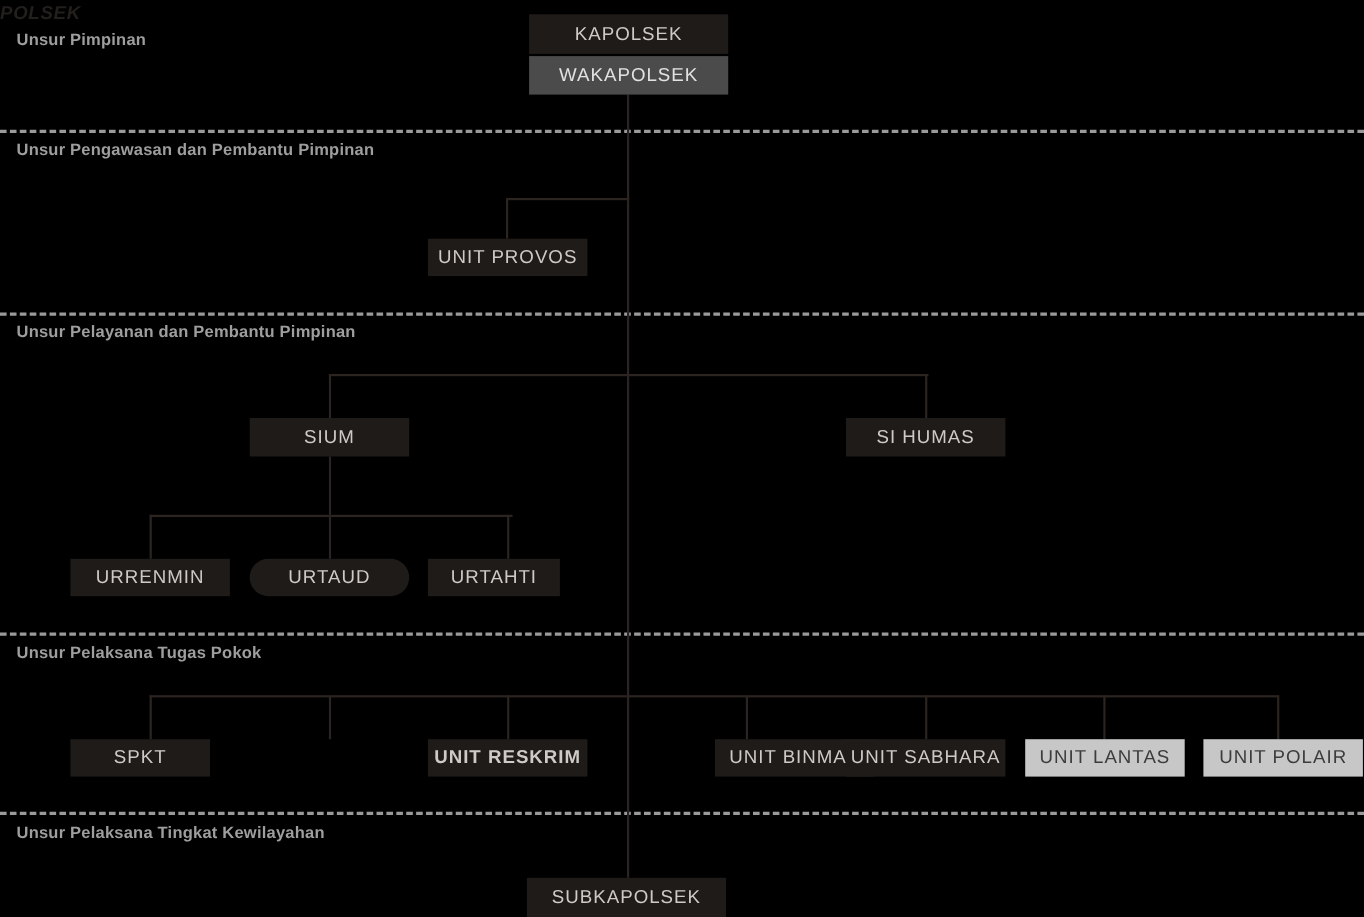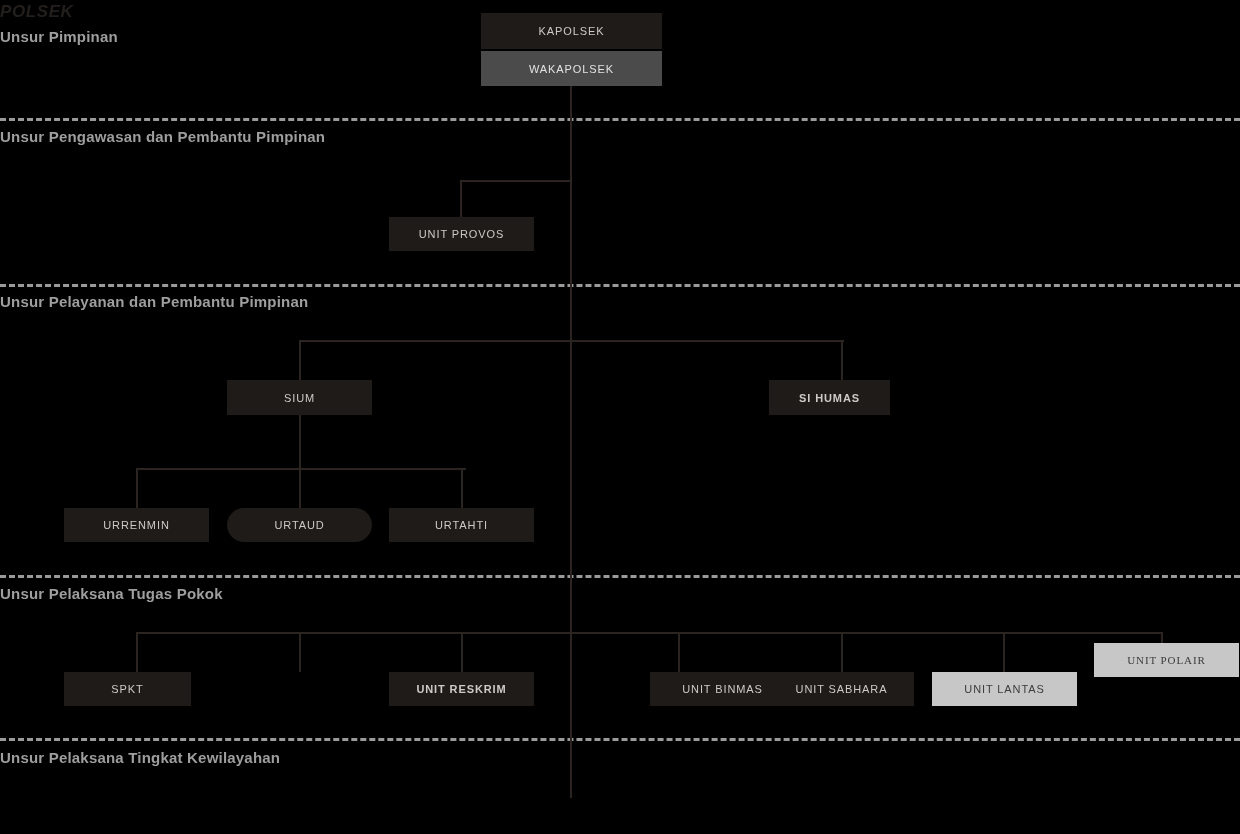--- a/index.html
+++ b/index.html
@@ -29,20 +29,21 @@
 
   
   .section-label {
     position: absolute;
     left: 0;
     color: #9e9e9e;
     font-size: 15px;
     font-weight: bold;
     letter-spacing: 0.2px;
     white-space: nowrap;
+    padding-left: 15px;
   }
   .title-label {
     position: absolute;
     left: 0;
     color: #231f1d;
     font-size: 17px;
     font-weight: bold;
     letter-spacing: 0.6px;
     white-space: nowrap;
   }
@@ -64,21 +65,21 @@
     background: #2b2421;
   }
 
   
   .node {
     position: absolute;
     display: flex;
     align-items: center;
     justify-content: center;
     box-sizing: border-box;
-    font-size: 11px;
+    font-size: 17px;
     letter-spacing: 0.9px;
     white-space: nowrap;
     text-align: right;
   }
   .node.dark {
     background: #1e1b19;
     color: #cfcac6;
   }
   .node.mid {
     background: #4b4b4b;
@@ -133,35 +134,36 @@
   <div class="line-v" style="left:1161px; top:632px; height:40px;"></div>
 
   <div class="node dark" style="left:481px; top:13px;  width:181px; height:36px;">KAPOLSEK</div>
 
   <div class="node mid" style="left:481px; top:51px;  width:181px; height:35px;">WAKAPOLSEK</div>
 
   <div class="node dark" style="left:389px; top:217px; width:145px; height:34px;">UNIT PROVOS</div>
 
   <div class="node dark" style="left:227px; top:380px; width:145px; height:35px;">SIUM</div>
 
-  <div class="node dark" style="left:769px; top:380px; width:121px; height:35px;font-weight:bold;">SI HUMAS</div>
+  <div class="node dark" style="left:769px; top:380px; width:145px; height:35px;">SI HUMAS</div>
 
   <div class="node dark" style="left:64px;  top:508px; width:145px; height:34px;">URRENMIN</div>
 
   <div class="node dark" style="left:227px; top:508px; width:145px; height:34px;border-radius:17px;">URTAUD</div>
 
-  <div class="node dark" style="left:389px; top:508px; width:145px; height:34px;">URTAHTI</div>
+  <div class="node dark" style="left:389px; top:508px; width:120px; height:34px;">URTAHTI</div>
 
   <div class="node dark" style="left:64px;  top:672px; width:127px; height:34px;">SPKT</div>
 
 
   <div class="node dark" style="left:389px; top:672px; width:145px; height:34px;font-weight:bold;">UNIT RESKRIM</div>
 
   <div class="node dark" style="left:606px; top:672px; width:145px; height:34px;margin-left:44px;">UNIT BINMAS</div>
 
   <div class="node light" style="left:932px;  top:672px; width:145px; height:34px;">UNIT LANTAS</div>
 
   <div class="node dark" style="left:769px; top:672px; width:145px; height:34px;">UNIT SABHARA</div>
 
-  <div class="node light" style="left:1094px; top:643px; width:145px; height:34px;font-family:Liberation Serif, serif;">UNIT POLAIR</div>
+  <div class="node light" style="left:1094px; top:672px; width:145px; height:34px;">UNIT POLAIR</div>
 
+  <div class="node dark" style="left:479px; top:798px; width:181px; height:36px;">SUBKAPOLSEK</div>
 
 </div>
 
 </body></html>

